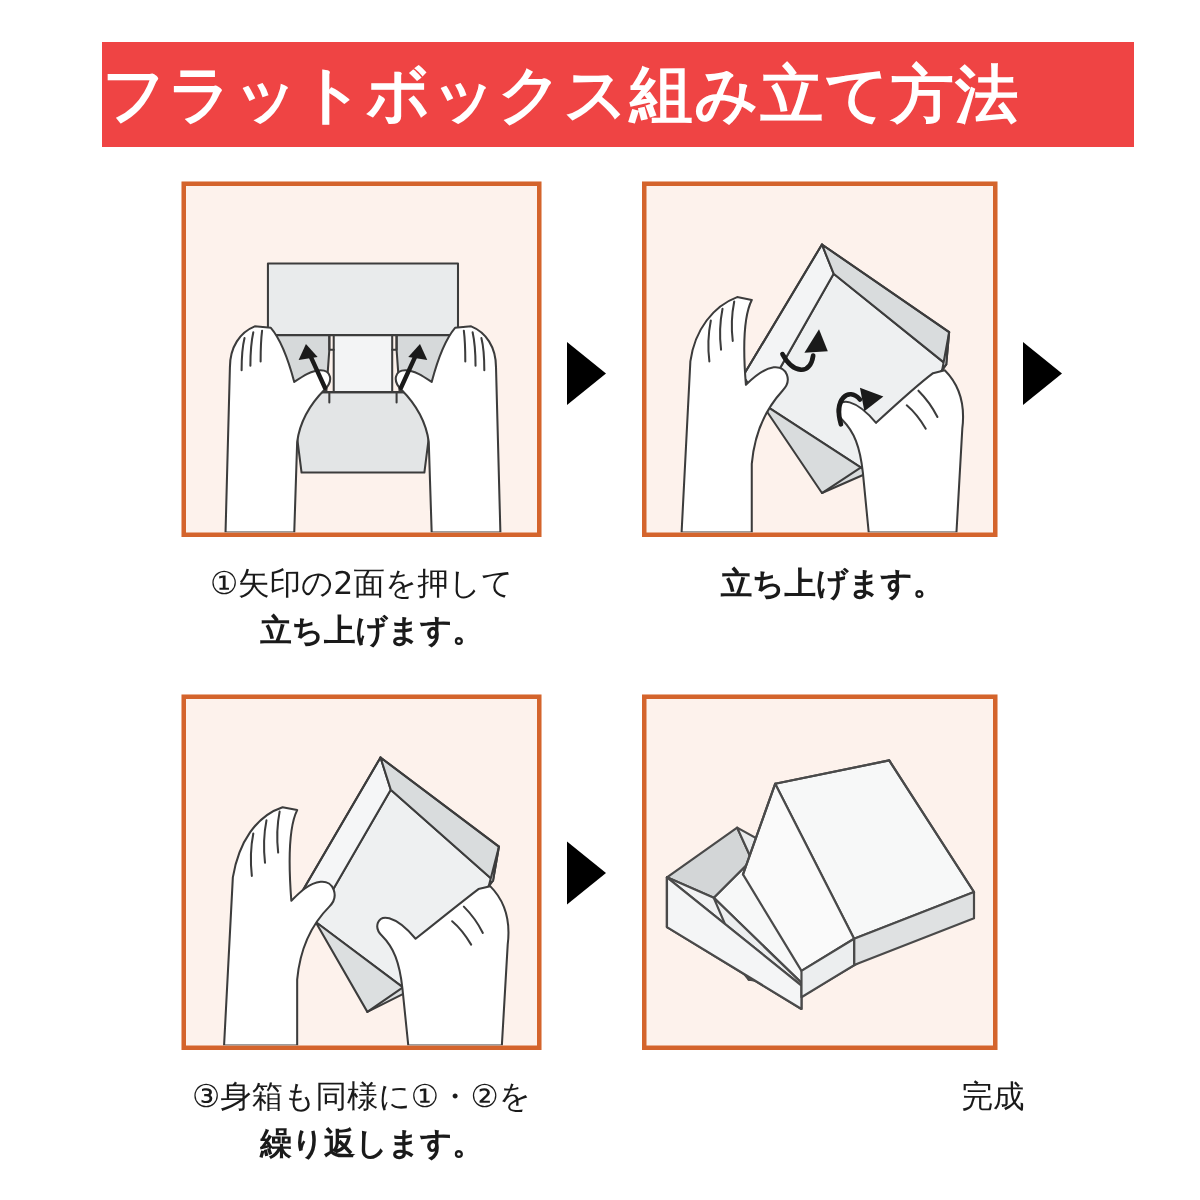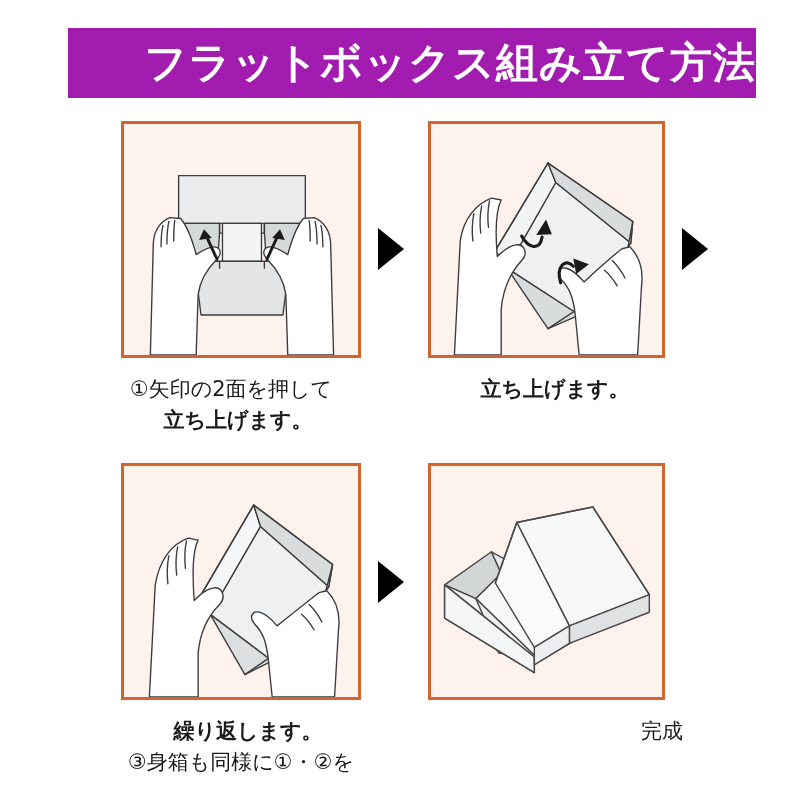--- a/index.html
+++ b/index.html
@@ -15,24 +15,24 @@
     position: relative;
   }
 
   
   #header-bar {
     position: absolute;
     left: 68px;
     top: 28px;
     width: 688px;
     height: 70px;
-    background: #a21caf;
+    background: #ef4444;
     display: flex;
     align-items: center;
-    justify-content: flex-end;
+    justify-content: flex-start;
   }
   #header-title {
     color: #ffffff;
     font-size: 42px;
     font-weight: bold;
     letter-spacing: 1px;
     line-height: 1;
     white-space: nowrap;
     font-family: "DejaVu Sans", "Liberation Sans", sans-serif;
   }
@@ -55,21 +55,21 @@
   
   .caption {
     position: absolute;
     text-align: center;
     color: #1a1a1a;
     font-size: 21px;
     line-height: 1.48;
     font-family: "DejaVu Sans", "Liberation Sans", sans-serif;
     letter-spacing: 0px;
   }
-  #caption-1 { left: 96px; top: 374px; width: 270px; text-align: center; }
+  #caption-1 { left: 106px; top: 374px; width: 270px; text-align: center; }
   #caption-2 { left: 413px; top: 374px; width: 270px; }
   #caption-3 { left: 102px; top: 716px; width: 278px; }
   #caption-4 { left: 413px; top: 716px; width: 270px; text-align: right; }
   .caption .line { display: block; white-space: nowrap; }
   .caption .line.indent { padding-left: 14px; font-weight: bold; }
 
   
   .flow-arrow {
     position: absolute;
     width: 0;
@@ -269,19 +269,19 @@
 <div class="caption" id="caption-1">
   <span class="line">①矢印の2面を押して</span>
   <span class="line indent">立ち上げます。</span>
 </div>
 
 <div class="caption" id="caption-2">
   <span class="line indent">立ち上げます。</span>
 </div>
 
 <div class="caption" id="caption-3">
+  <span class="line">③身箱も同様に①・②を</span>
   <span class="line indent">繰り返します。</span>
-  <span class="line">③身箱も同様に①・②を</span>
 </div>
 
 <div class="caption" id="caption-4">
   <span class="line">完成</span>
 </div>
 
 </body></html>

